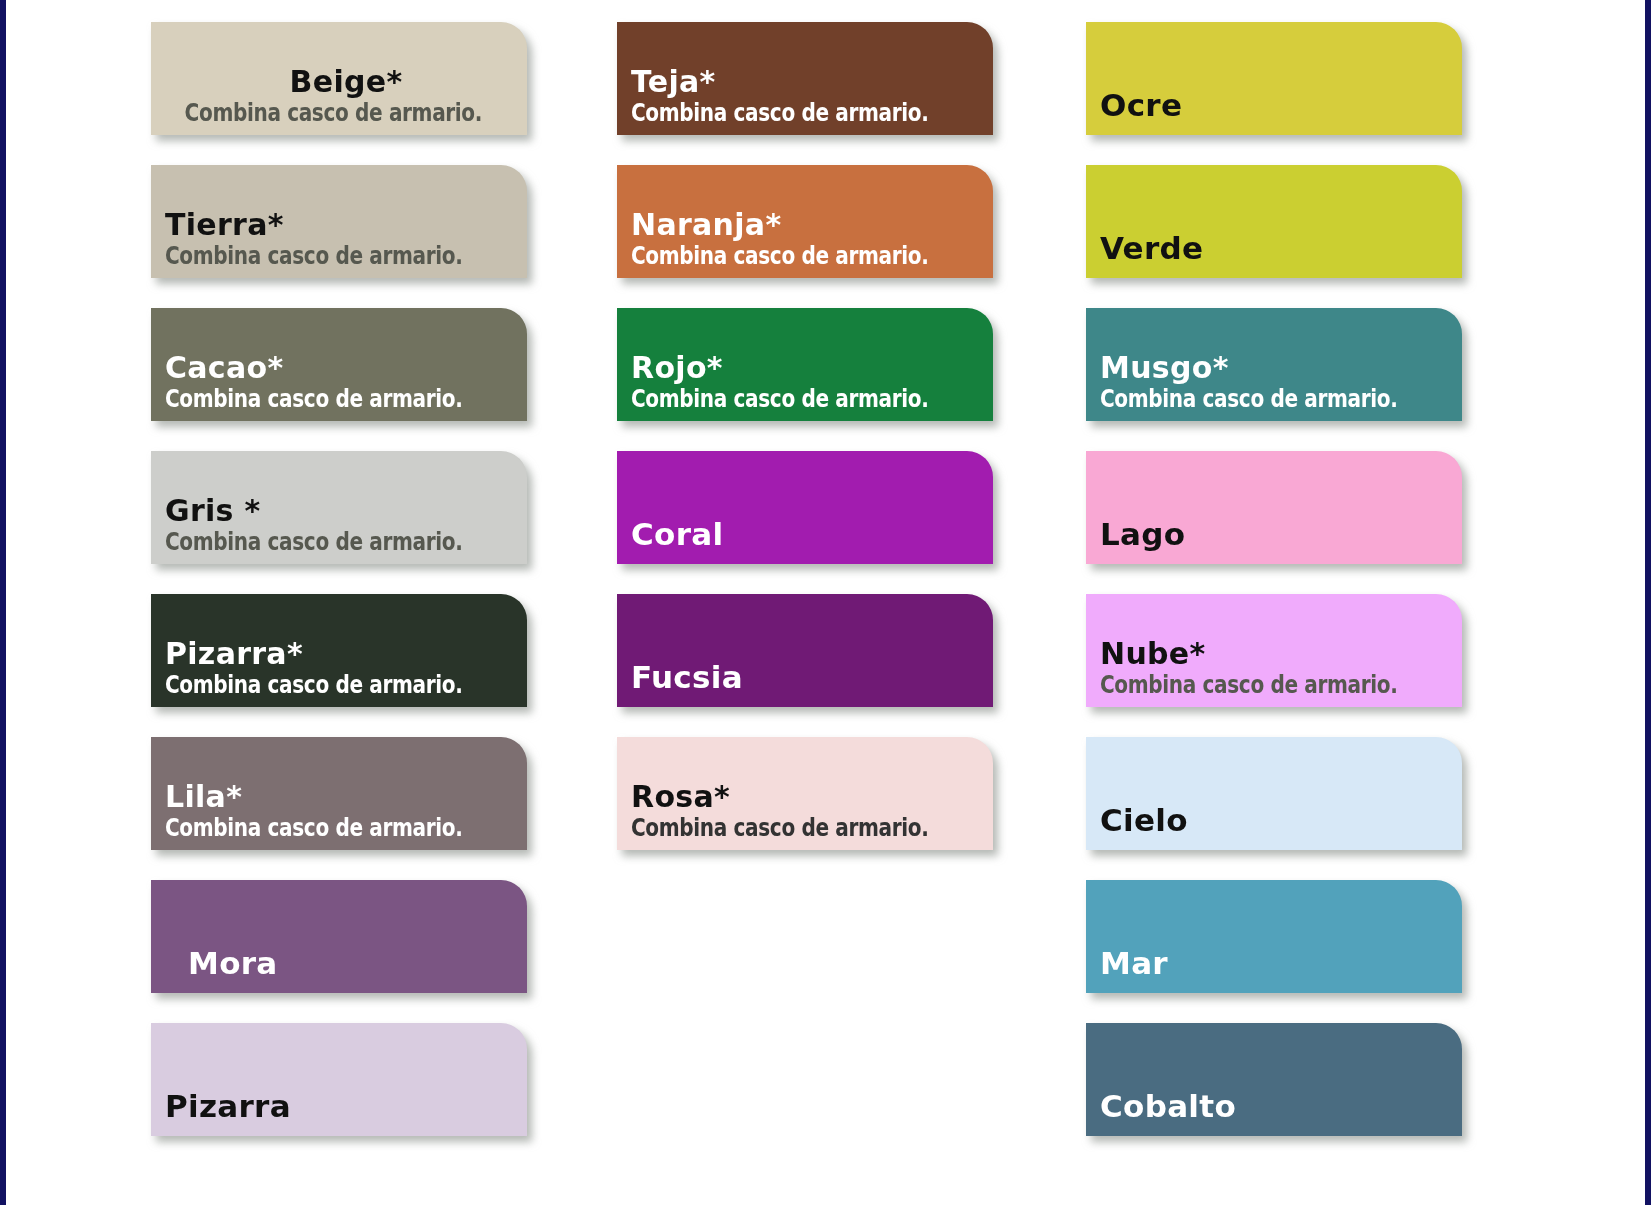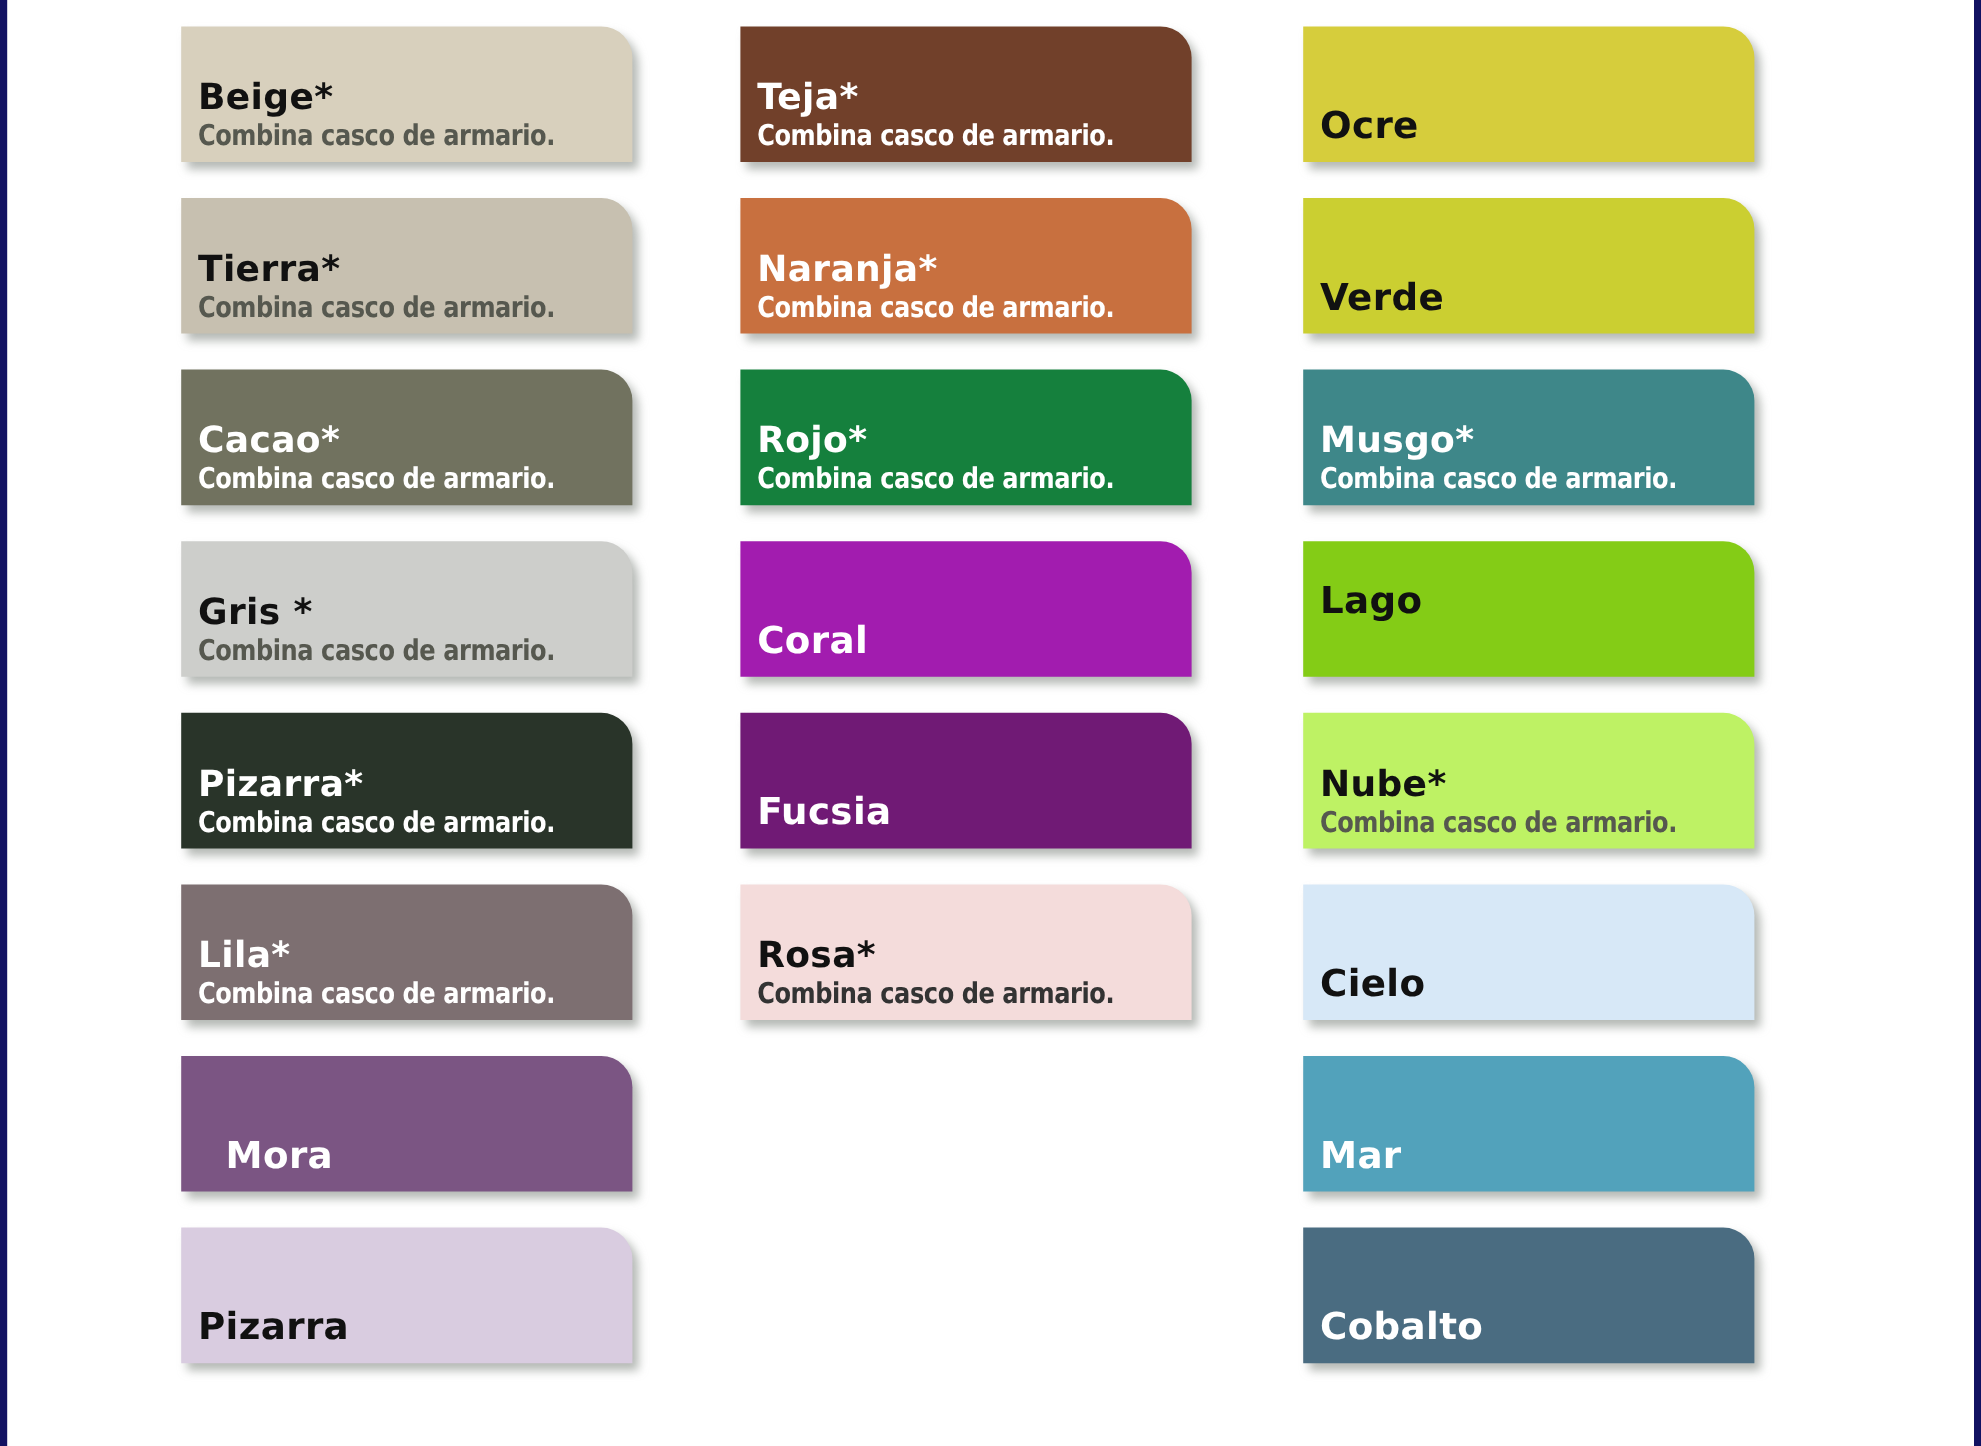--- a/index.html
+++ b/index.html
@@ -93,21 +93,21 @@
 </head>
 <body>
 
 <div id="page" style="background: rgb(255, 255, 255);">
 
   <div class="edge-border left" style="background: rgb(18, 18, 98);"></div>
   <div class="edge-border right" style="background: rgb(18, 18, 98);"></div>
 
   <div class="palette" id="palette">
       <div class="column col-1">
-        <div class="swatch r1" style="background: rgb(216, 208, 189);">
+        <div class="swatch r1" style="background: rgb(216, 208, 189); text-align: center;">
           <div class="swatch-name" style="color: rgb(17, 17, 17);">Beige*</div>
           <div class="swatch-sub" style="color: rgb(86, 88, 79);">Combina casco de armario.</div>
         </div>
         <div class="swatch r2" style="background: rgb(199, 192, 176);">
           <div class="swatch-name" style="color: rgb(17, 17, 17); margin-top: 26px;">Tierra*</div>
           <div class="swatch-sub" style="color: rgb(86, 88, 79);">Combina casco de armario.</div>
         </div>
         <div class="swatch r3" style="background: rgb(113, 114, 95);">
           <div class="swatch-name" style="color: rgb(255, 255, 255);">Cacao*</div>
           <div class="swatch-sub" style="color: rgb(255, 255, 255);">Combina casco de armario.</div>
@@ -159,24 +159,24 @@
         <div class="swatch r1 nosub" style="background: rgb(214, 205, 60);">
           <div class="swatch-name" style="color: rgb(17, 17, 17);">Ocre</div>
         </div>
         <div class="swatch r2 nosub" style="background: rgb(203, 207, 49);">
           <div class="swatch-name" style="color: rgb(17, 17, 17);">Verde</div>
         </div>
         <div class="swatch r3" style="background: rgb(62, 135, 137);">
           <div class="swatch-name" style="color: rgb(255, 255, 255);">Musgo*</div>
           <div class="swatch-sub" style="color: rgb(255, 255, 255);">Combina casco de armario.</div>
         </div>
-        <div class="swatch r4 nosub" style="background: #84cc16; justify-content: center;">
+        <div class="swatch r4 nosub" style="background: #f9a8d4;">
           <div class="swatch-name" style="color: rgb(17, 17, 17);">Lago</div>
         </div>
-        <div class="swatch r5" style="background: #bef264;">
+        <div class="swatch r5" style="background: #f0abfc;">
           <div class="swatch-name" style="color: rgb(17, 17, 17);">Nube*</div>
           <div class="swatch-sub" style="color: rgb(86, 88, 79);">Combina casco de armario.</div>
         </div>
         <div class="swatch r6 nosub" style="background: rgb(215, 232, 247);">
           <div class="swatch-name" style="color: rgb(17, 17, 17);">Cielo</div>
         </div>
         <div class="swatch r7 nosub" style="background: rgb(82, 162, 187);">
           <div class="swatch-name" style="color: rgb(255, 255, 255);">Mar</div>
         </div>
         <div class="swatch r8 nosub" style="background: rgb(74, 108, 129);">

